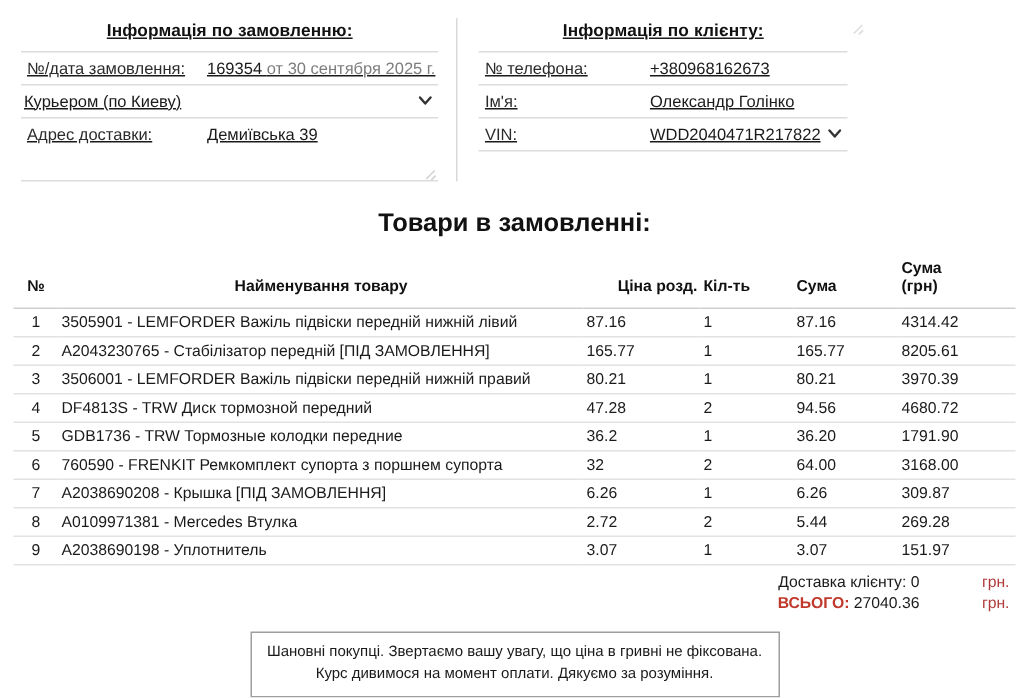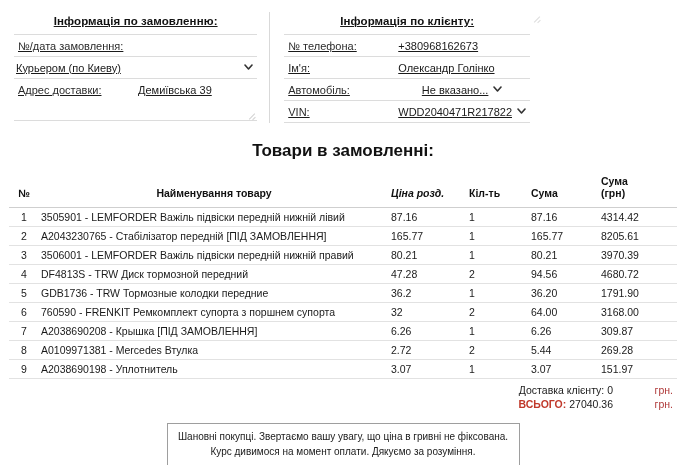--- a/index.html
+++ b/index.html
@@ -148,21 +148,21 @@
     font-weight: bold;
     font-size: 10.5px;
     color: #111;
     padding: 2px 2px 8px 2px;
     vertical-align: bottom;
     border-bottom: 1px solid #cfcfcf;
     line-height: 1.15;
   }
   th.c-num   { width: 26px;  text-align: center; }
   th.c-name  { text-align: center; }
-  th.c-price { width: 74px;  text-align: left;  padding-left: 10px; font-style: italic;}
+  th.c-price { width: 74px;  text-align: right;  padding-left: 10px;}
   th.c-qty   { width: 58px;  text-align: left;  padding-left: 8px;}
   th.c-sum   { width: 66px;  text-align: left;  padding-left: 10px;}
   th.c-grn   { width: 74px;  text-align: left;  padding-left: 10px;}
 
   table.items tbody td {
     padding: 3px 2px;
     border-bottom: 1px solid #e2e2e2;
     color: #1a1a1a;
     white-space: nowrap;
   }
@@ -222,20 +222,24 @@
 </head>
 <body>
 
 <div class="info-wrap">
 
   <div class="panel panel-left">
     <div class="panel-title">Інформація по замовленню:</div>
 
     <div class="frow">
       <div class="flabel">№/дата замовлення:</div>
+      <div class="fvalue">
+        <span>169354</span>
+        <span class="muted">от 30 сентября 2025 г.</span>
+      </div>
     </div>
 
     <div class="frow">
       <div class="fvalue">
         <div class="select-line">
           <span>Курьером (по Киеву)</span>
           <span class="caret">
             <svg width="9" height="6" viewBox="0 0 9 6" aria-hidden="true">
                 <path d="M1 1 L4.5 5 L8 1" fill="none" stroke="#333" stroke-width="1.6" stroke-linecap="round" stroke-linejoin="round"></path>
               </svg>
@@ -260,33 +264,20 @@
     <div class="frow">
       <div class="flabel">№ телефона:</div>
       <div class="fvalue">+380968162673</div>
     </div>
 
     <div class="frow">
       <div class="flabel">Ім'я:</div>
       <div class="fvalue">Олександр Голінко</div>
     </div>
 
-    <div class="frow">
-      <div class="flabel">Автомобіль:</div>
-      <div class="fvalue center">
-        <span class="select-line inline">
-          <span>Не вказано...</span>
-          <span class="caret">
-            <svg width="9" height="6" viewBox="0 0 9 6" aria-hidden="true">
-                <path d="M1 1 L4.5 5 L8 1" fill="none" stroke="#333" stroke-width="1.6" stroke-linecap="round" stroke-linejoin="round"></path>
-              </svg>
-          </span>
-        </span>
-      </div>
-    </div>
 
     <div class="frow">
       <div class="flabel">VIN:</div>
       <div class="fvalue center">
         <span class="select-line inline">
           <span>WDD2040471R217822</span>
           <span class="caret">
             <svg width="9" height="6" viewBox="0 0 9 6" aria-hidden="true">
                 <path d="M1 1 L4.5 5 L8 1" fill="none" stroke="#333" stroke-width="1.6" stroke-linecap="round" stroke-linejoin="round"></path>
               </svg>

